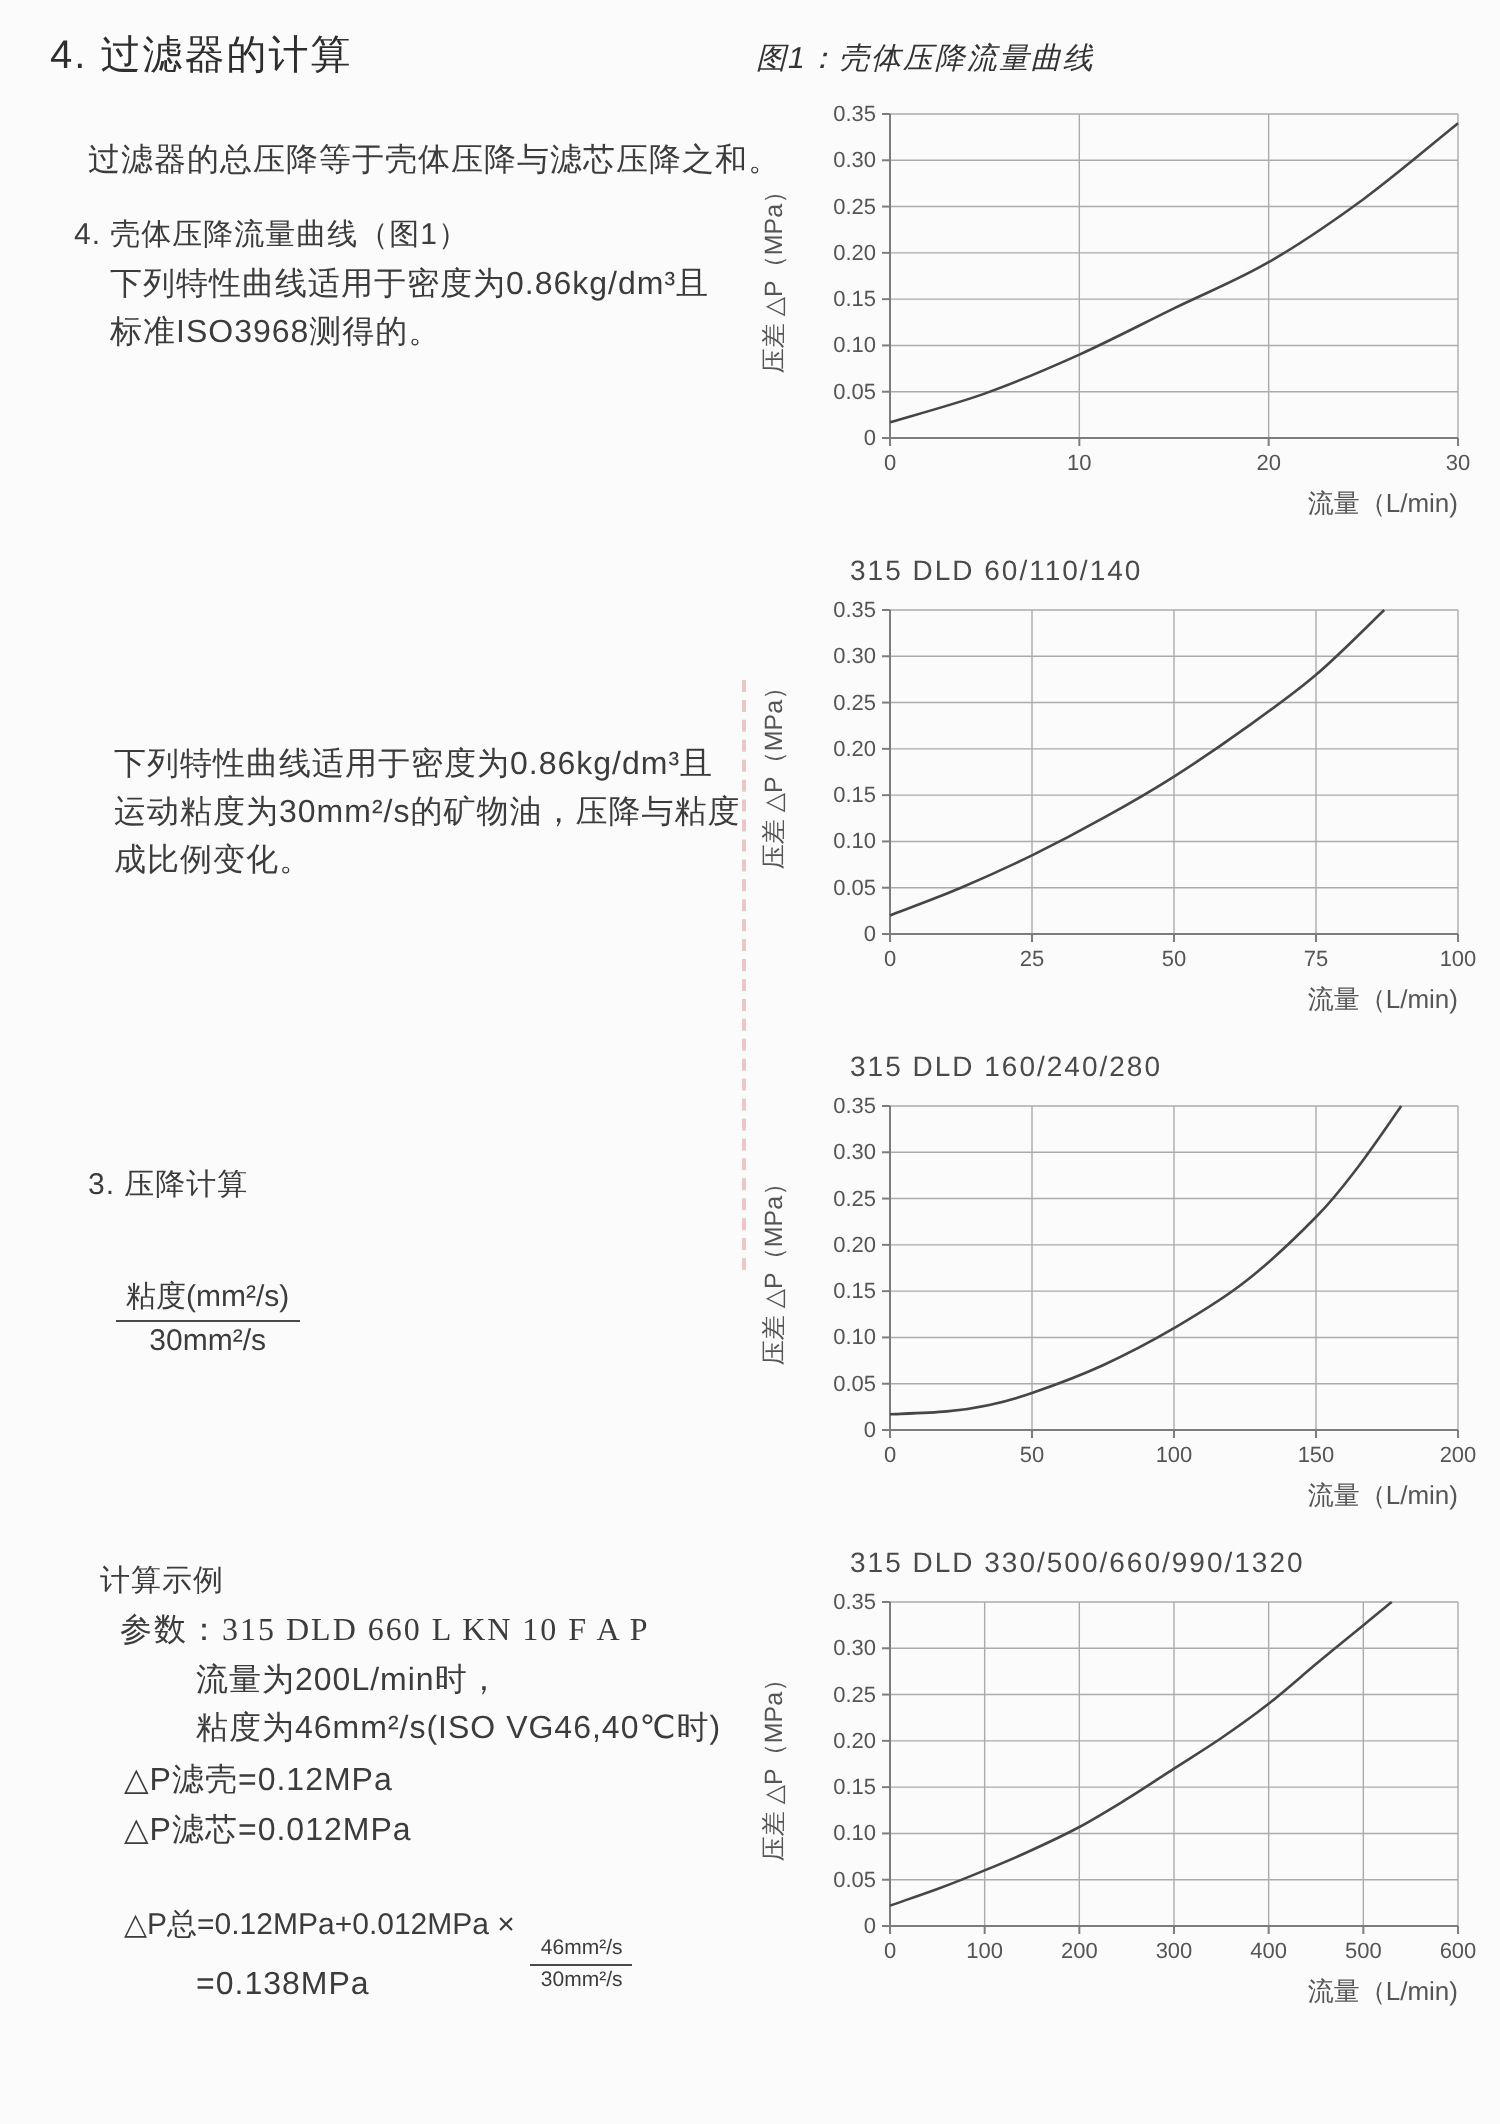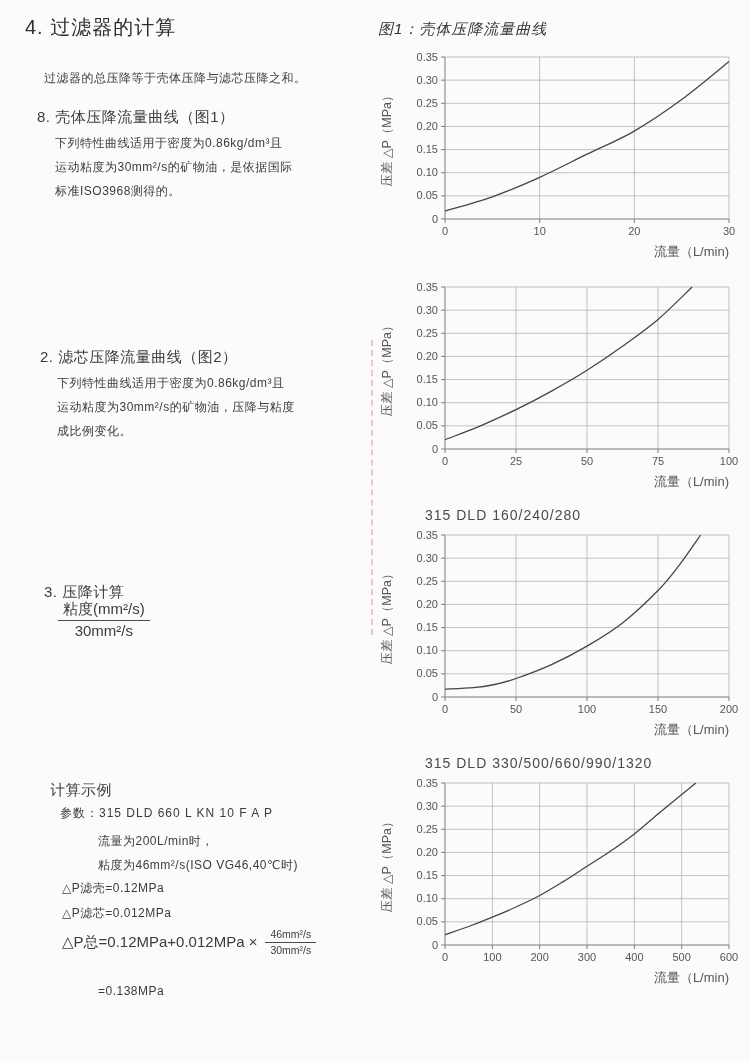--- a/index.html
+++ b/index.html
@@ -6,53 +6,51 @@
   body{
     width:750px;height:1062px;
     background:#fbfbfb;
     font-family:"Liberation Sans","DejaVu Sans",sans-serif;
     color:#3a3a3a;
     overflow:hidden;
   }
   .page{position:relative;width:596px;height:1062px;}
   .abs{position:absolute;}
   .doc-title{font-size:20px;color:#2e2e2e;letter-spacing:1px;}
-  .body-text{font-size:12px;color:#3c3c3c;letter-spacing:0.5px;}
+  .body-text{font-size:16px;color:#3c3c3c;letter-spacing:0.5px;}
   .lines div{line-height:24px;white-space:nowrap;}
   .sec-head{font-size:15px;color:#3c3c3c;letter-spacing:0.5px;white-space:nowrap;}
   .formula-row{display:flex;align-items:center;gap:8px;font-size:15px;color:#3c3c3c;white-space:nowrap;}
   .frac{display:inline-flex;flex-direction:column;align-items:center;line-height:1.25;}
-  .frac .num{border-bottom:1px solid #4a4a4a;padding:0 5px 1px;}
+  .frac .num{border-bottom:1px solid #4a4a4a;padding:0 5px 1px;margin-top:40px;}
   .frac .den{padding-top:1px;}
   .frac.small{font-size:10.5px;}
   .figure-caption{font-size:15px;color:#333;letter-spacing:1px;white-space:nowrap;font-style:italic;}
   .chart{width:365px;margin-bottom:16px;}
   .chart-title{font-size:14px;color:#4a4a4a;margin:0 0 2px 50px;letter-spacing:1px;white-space:nowrap;}
   .chart-svg{display:block;}
   .chart-svg text{font-family:"Liberation Sans","DejaVu Sans",sans-serif;fill:#555;}
   .wm-line{border-left:2px dashed rgba(205,80,80,0.30);width:0;}
-  .param-text{letter-spacing:1px;}
+  .param-text{letter-spacing:1px;font-family:Liberation Serif, serif;}
 </style>
 </head>
 <body>
 
 <div class="page">
 
   <div class="abs doc-title" style="left:25px;top:14px;">4. 过滤器的计算</div>
 
   <div class="abs body-text" style="left:44px;top:70px;white-space:nowrap;">过滤器的总压降等于壳体压降与滤芯压降之和。</div>
 
-  <div class="abs sec-head" style="left:37px;top:108px;">8. 壳体压降流量曲线（图1）</div>
+  <div class="abs sec-head" style="left:37px;top:108px;">4. 壳体压降流量曲线（图1）</div>
   <div class="abs body-text lines" style="left:55px;top:131px;">
     <div>下列特性曲线适用于密度为0.86kg/dm³且</div>
-    <div>运动粘度为30mm²/s的矿物油，是依据国际</div>
     <div>标准ISO3968测得的。</div>
   </div>
 
-  <div class="abs sec-head" style="left:40px;top:348px;">2. 滤芯压降流量曲线（图2）</div>
   <div class="abs body-text lines" style="left:57px;top:371px;">
     <div>下列特性曲线适用于密度为0.86kg/dm³且</div>
     <div>运动粘度为30mm²/s的矿物油，压降与粘度</div>
     <div>成比例变化。</div>
   </div>
 
   <div class="abs sec-head" style="left:44px;top:583px;">3. 压降计算</div>
   <div class="abs formula-row" style="left:58px;top:600px;">
     <span class="frac">
       <span class="num">粘度(mm²/s)</span>
@@ -120,20 +118,21 @@
             <text x="63" y="36.64285714285714" text-anchor="end" font-size="11" fill="#5a5a5a">0.30</text>
             <line x1="66" y1="10" x2="70" y2="10" stroke="#7d7d7d" stroke-width="1"></line>
             <text x="63" y="13.5" text-anchor="end" font-size="11" fill="#5a5a5a">0.35</text>
             <text text-anchor="middle" font-size="12.5" fill="#4a4a4a" transform="translate(16 91) rotate(-90)">压差 △P（MPa）</text>
             <text x="354" y="209" text-anchor="end" font-size="13" fill="#4a4a4a">流量（L/min)</text>
             <path d="M70,164.13142857142856C77.9,161.7,101.6,155.4,117.3,149.8C133.1,144.2,148.9,137.4,164.7,130.3C180.4,123.2,196.2,114.9,212.0,107.2C227.8,99.5,243.6,93.2,259.3,84.1C275.1,75.0,290.9,64.2,306.7,52.6C322.4,41.0,346.1,21.0,354.0,14.6" fill="none" stroke="#464646" stroke-width="1.3"></path>
           </svg>
   </div>
 
   <div class="chart">
+    <div class="chart-title">315 DLD 60/110/140</div>
     <svg class="chart-svg" width="365" height="214" viewBox="0 0 365 214">
             <line x1="141" y1="10" x2="141" y2="172" stroke="#ababab" stroke-width="0.7"></line>
             <line x1="212" y1="10" x2="212" y2="172" stroke="#ababab" stroke-width="0.7"></line>
             <line x1="283" y1="10" x2="283" y2="172" stroke="#ababab" stroke-width="0.7"></line>
             <line x1="354" y1="10" x2="354" y2="172" stroke="#ababab" stroke-width="0.7"></line>
             <line x1="70" y1="148.85714285714286" x2="354" y2="148.85714285714286" stroke="#ababab" stroke-width="0.7"></line>
             <line x1="70" y1="125.71428571428571" x2="354" y2="125.71428571428571" stroke="#ababab" stroke-width="0.7"></line>
             <line x1="70" y1="102.57142857142857" x2="354" y2="102.57142857142857" stroke="#ababab" stroke-width="0.7"></line>
             <line x1="70" y1="79.42857142857142" x2="354" y2="79.42857142857142" stroke="#ababab" stroke-width="0.7"></line>
             <line x1="70" y1="56.28571428571428" x2="354" y2="56.28571428571428" stroke="#ababab" stroke-width="0.7"></line>

